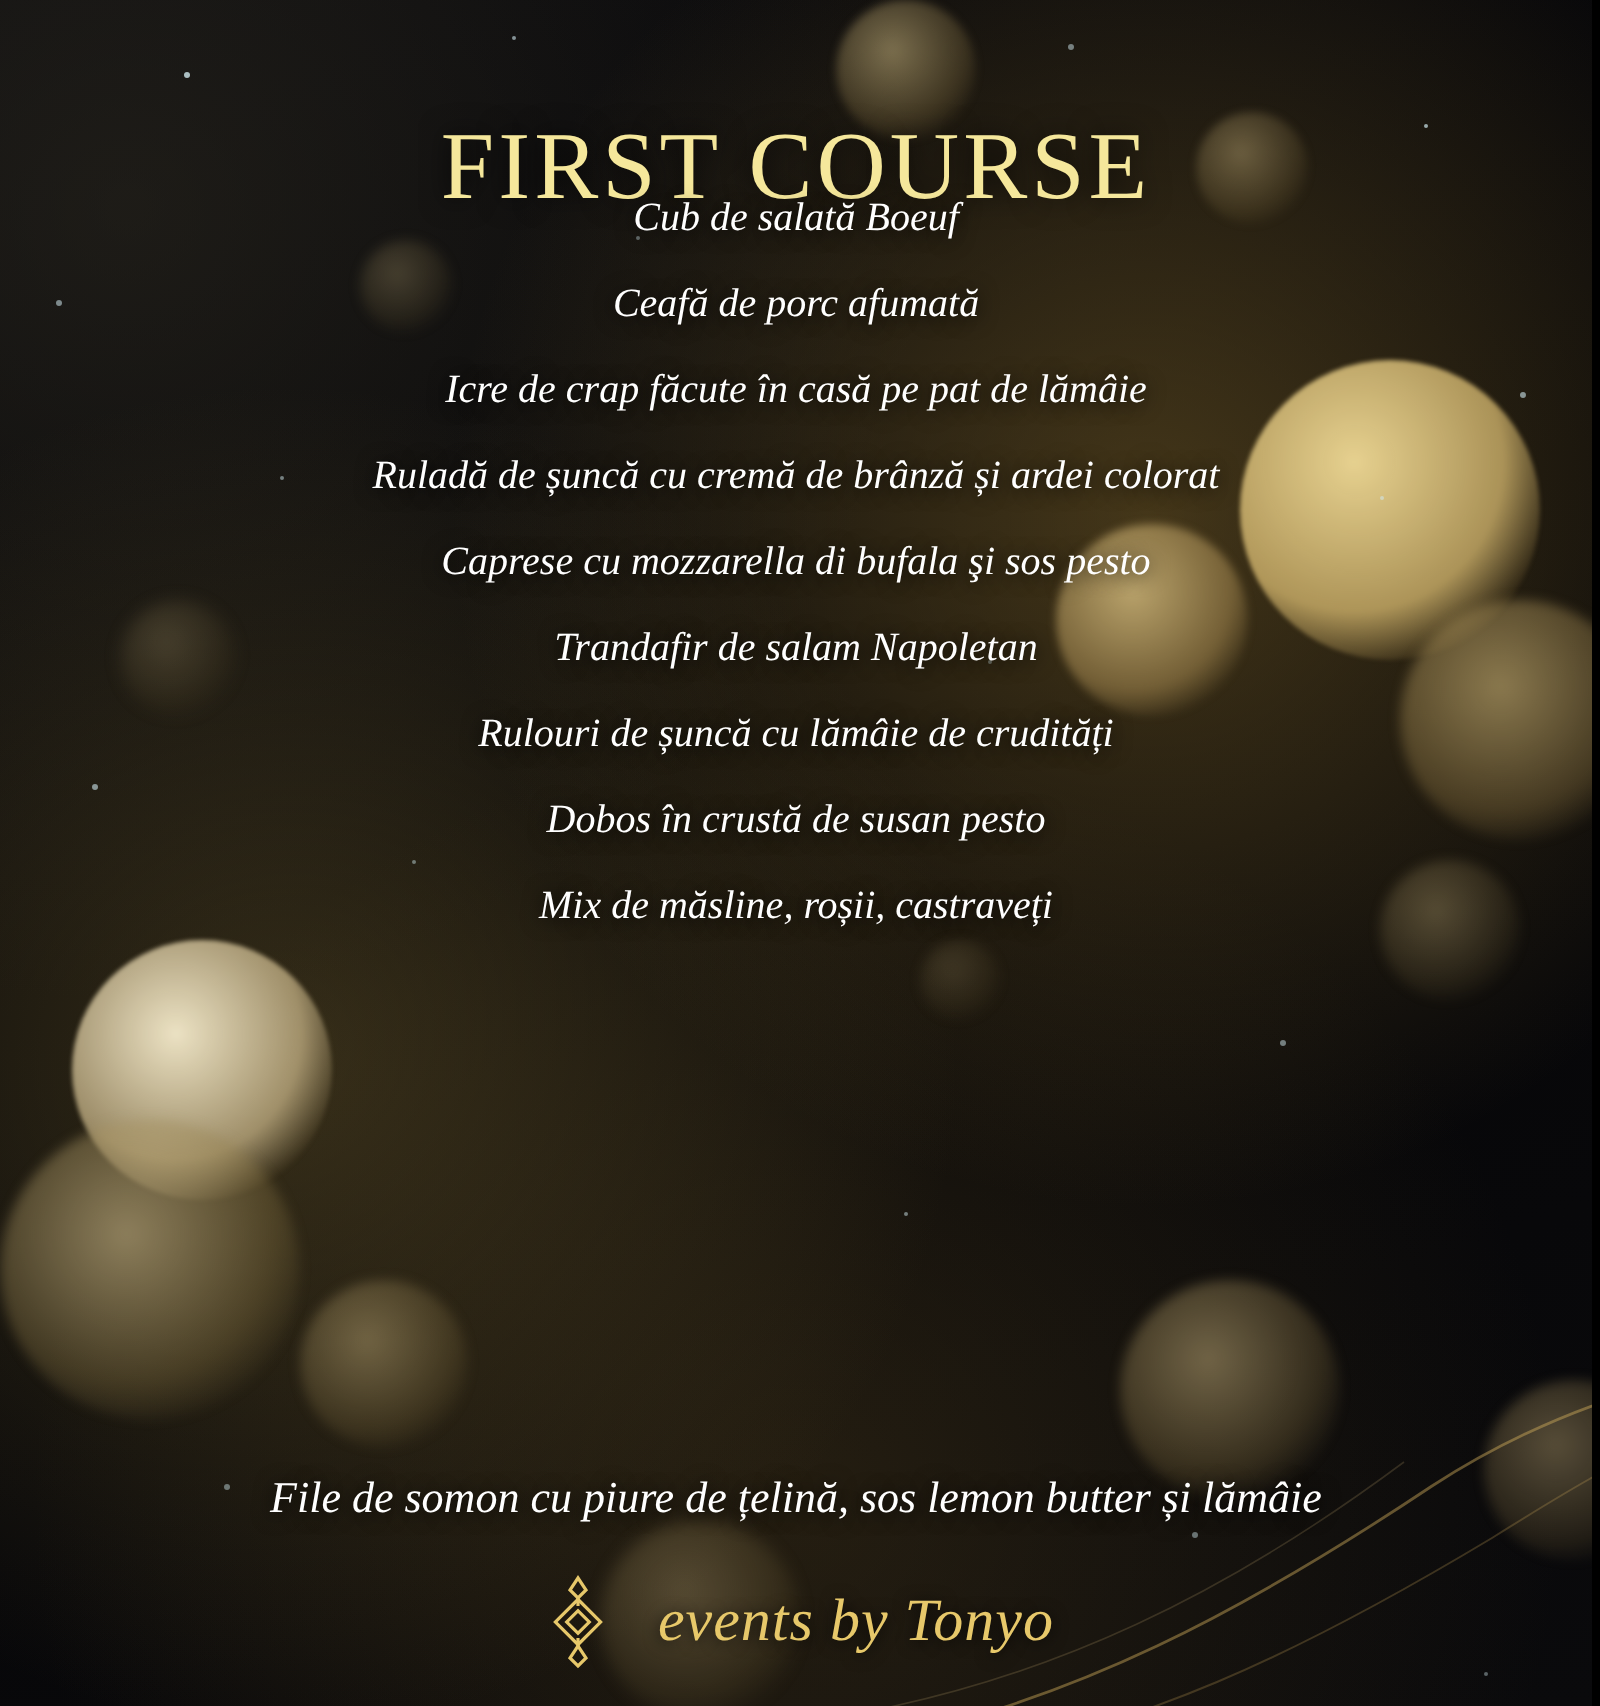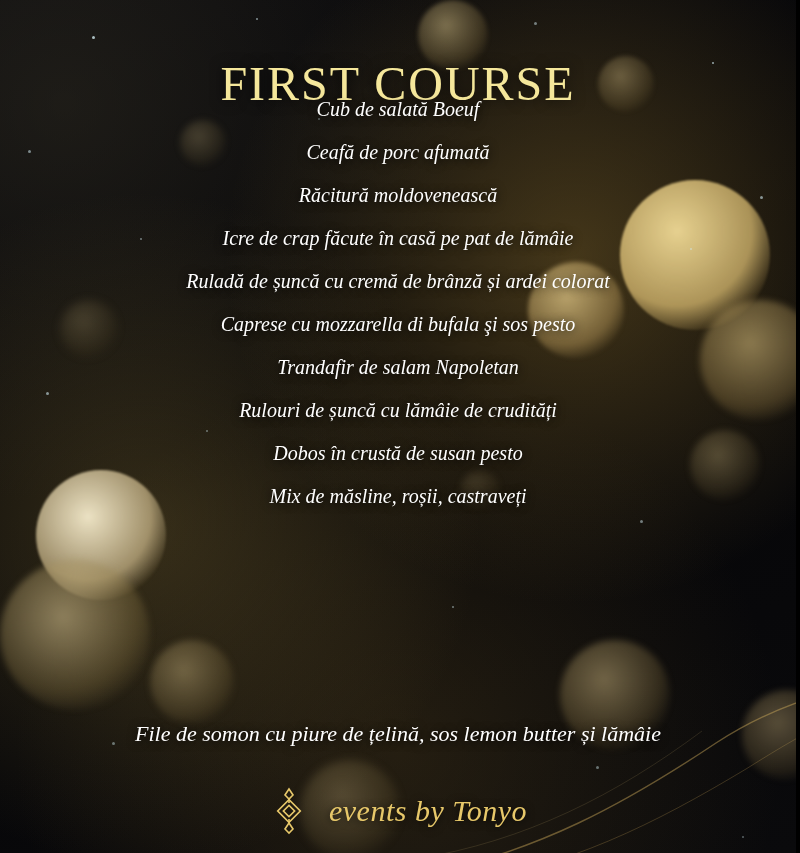--- a/index.html
+++ b/index.html
@@ -109,20 +109,21 @@
     line-height: 54px;
     word-spacing: 10px;
   }
 
   #second-course-list {
     top: 718px;
   }
   #second-course-list .course-item {
     font-size: 22px;
     line-height: 32px;
+    margin-top: 15px;
   }
 
   
   .footer {
     position: absolute;
     left: 0;
     right: 0;
     bottom: 18px;
     display: flex;
     align-items: center;
@@ -195,21 +196,20 @@
     <path d="M0 176 C 110 158, 200 112, 286 48" fill="none" stroke="rgba(230,200,130,0.22)" stroke-width="0.8"></path>
   </svg>
 
   <div class="content">
 
     <h1 id="first-course-title" class="section-title">FIRST COURSE</h1>
 
     <ul id="first-course-list" class="course-list">
       <li class="course-item">Cub de salată Boeuf</li>
       <li class="course-item">Ceafă de porc afumată</li>
-      <li class="course-item">Răcitură moldovenească</li>
       <li class="course-item">Icre de crap făcute în casă pe pat de lămâie</li>
       <li class="course-item">Ruladă de șuncă cu cremă de brânză și ardei colorat</li>
       <li class="course-item">Caprese cu mozzarella di bufala şi sos pesto</li>
       <li class="course-item">Trandafir de salam Napoletan</li>
       <li class="course-item">Rulouri de șuncă cu lămâie de crudități</li>
       <li class="course-item">Dobos în crustă de susan pesto</li>
       <li class="course-item">Mix de măsline, roșii, castraveți</li>
     </ul>
 
 

